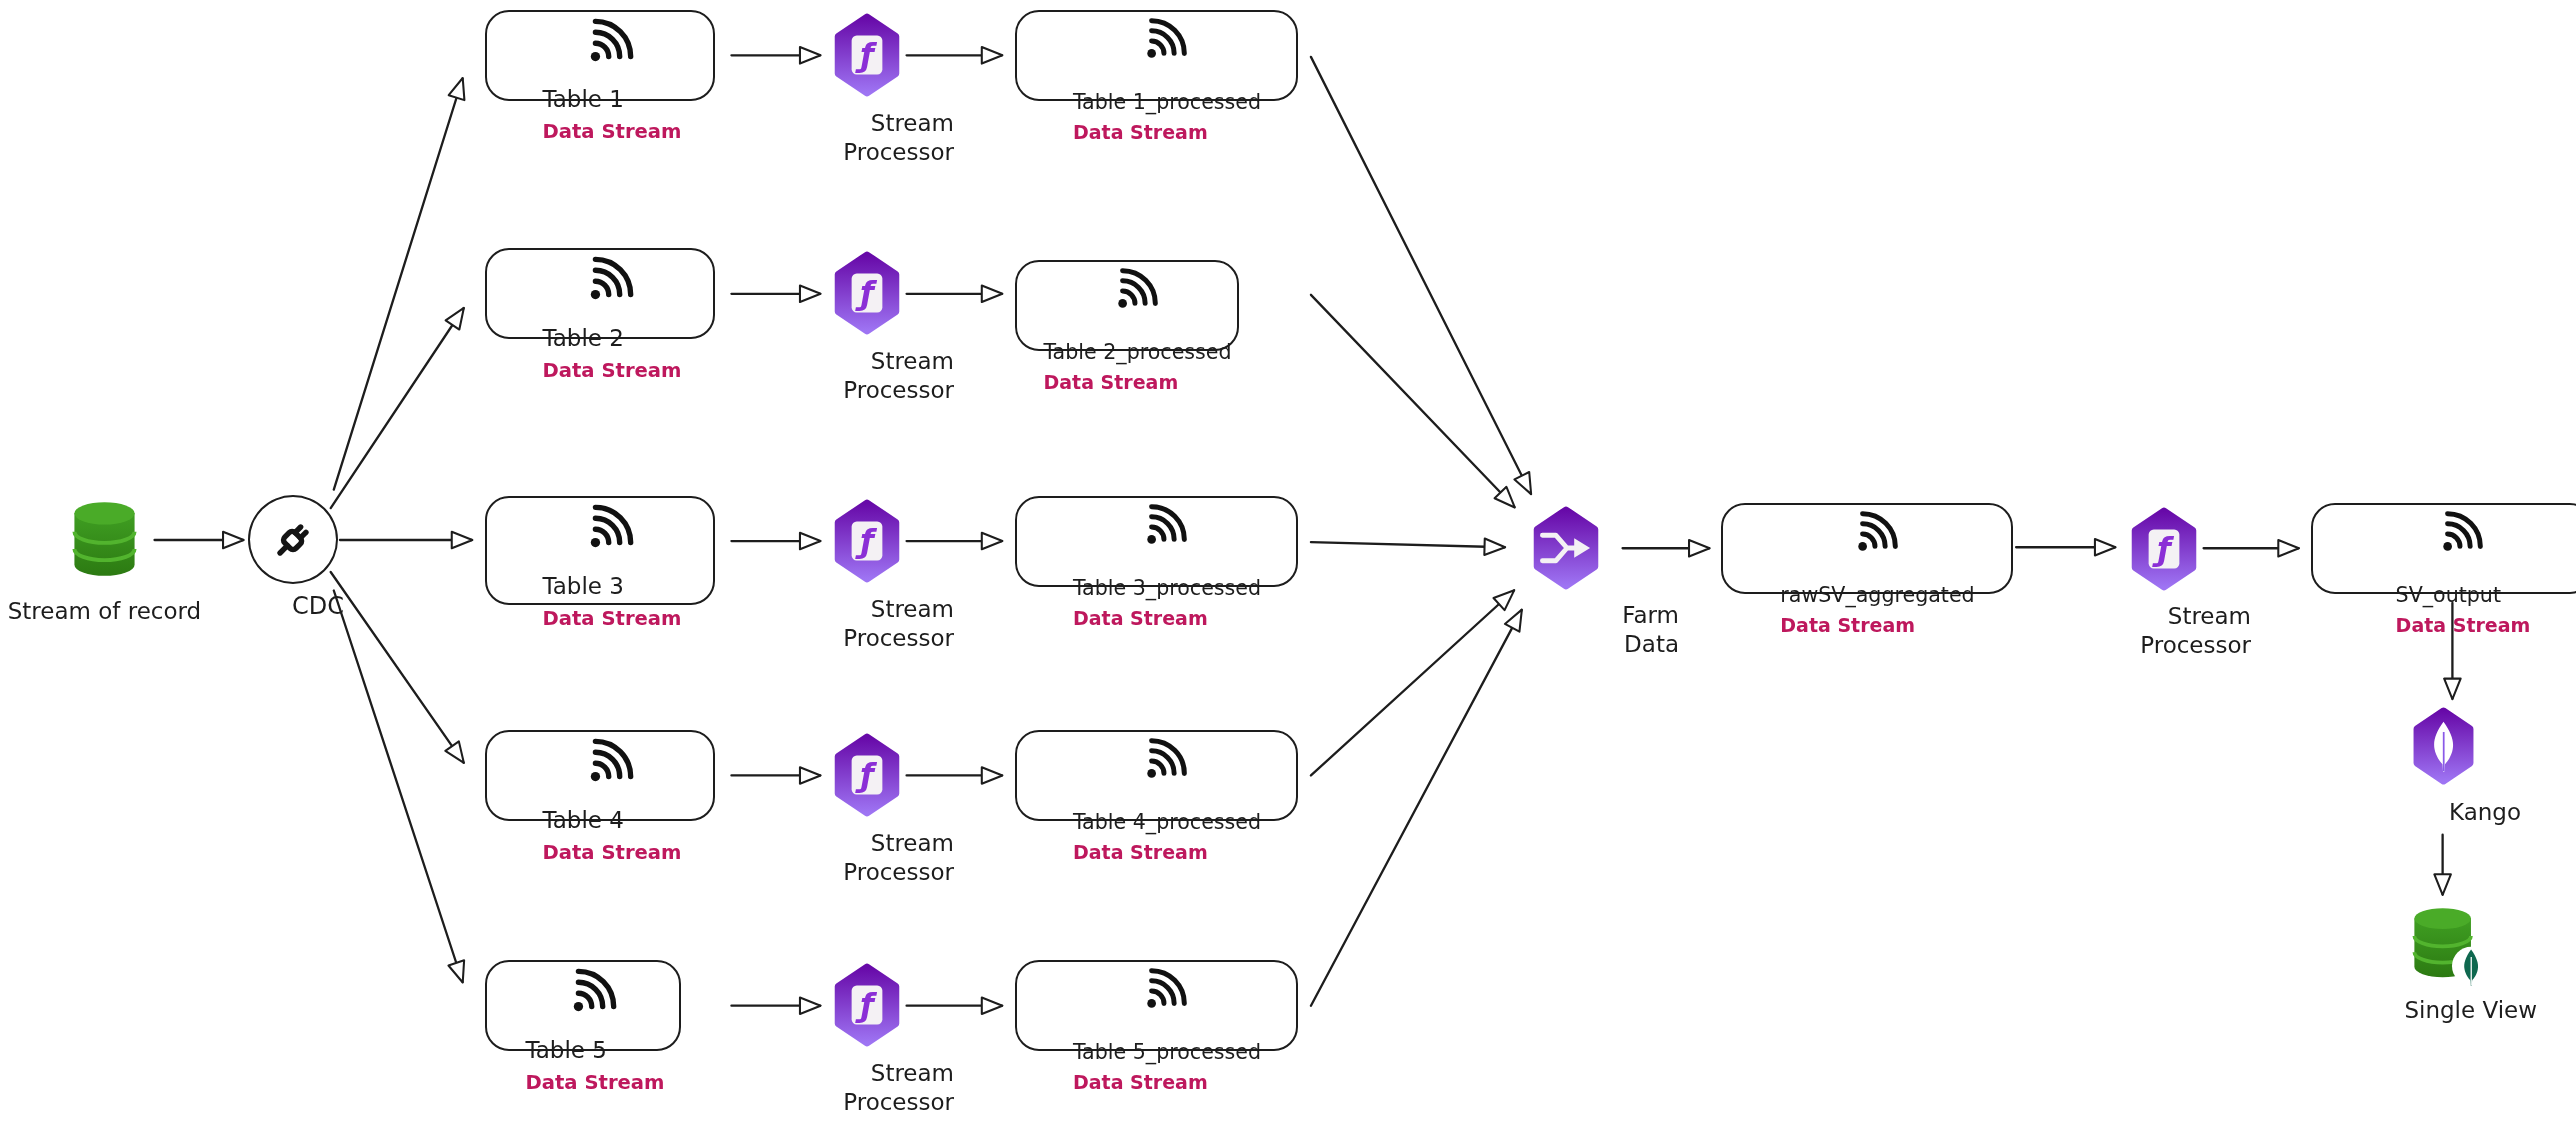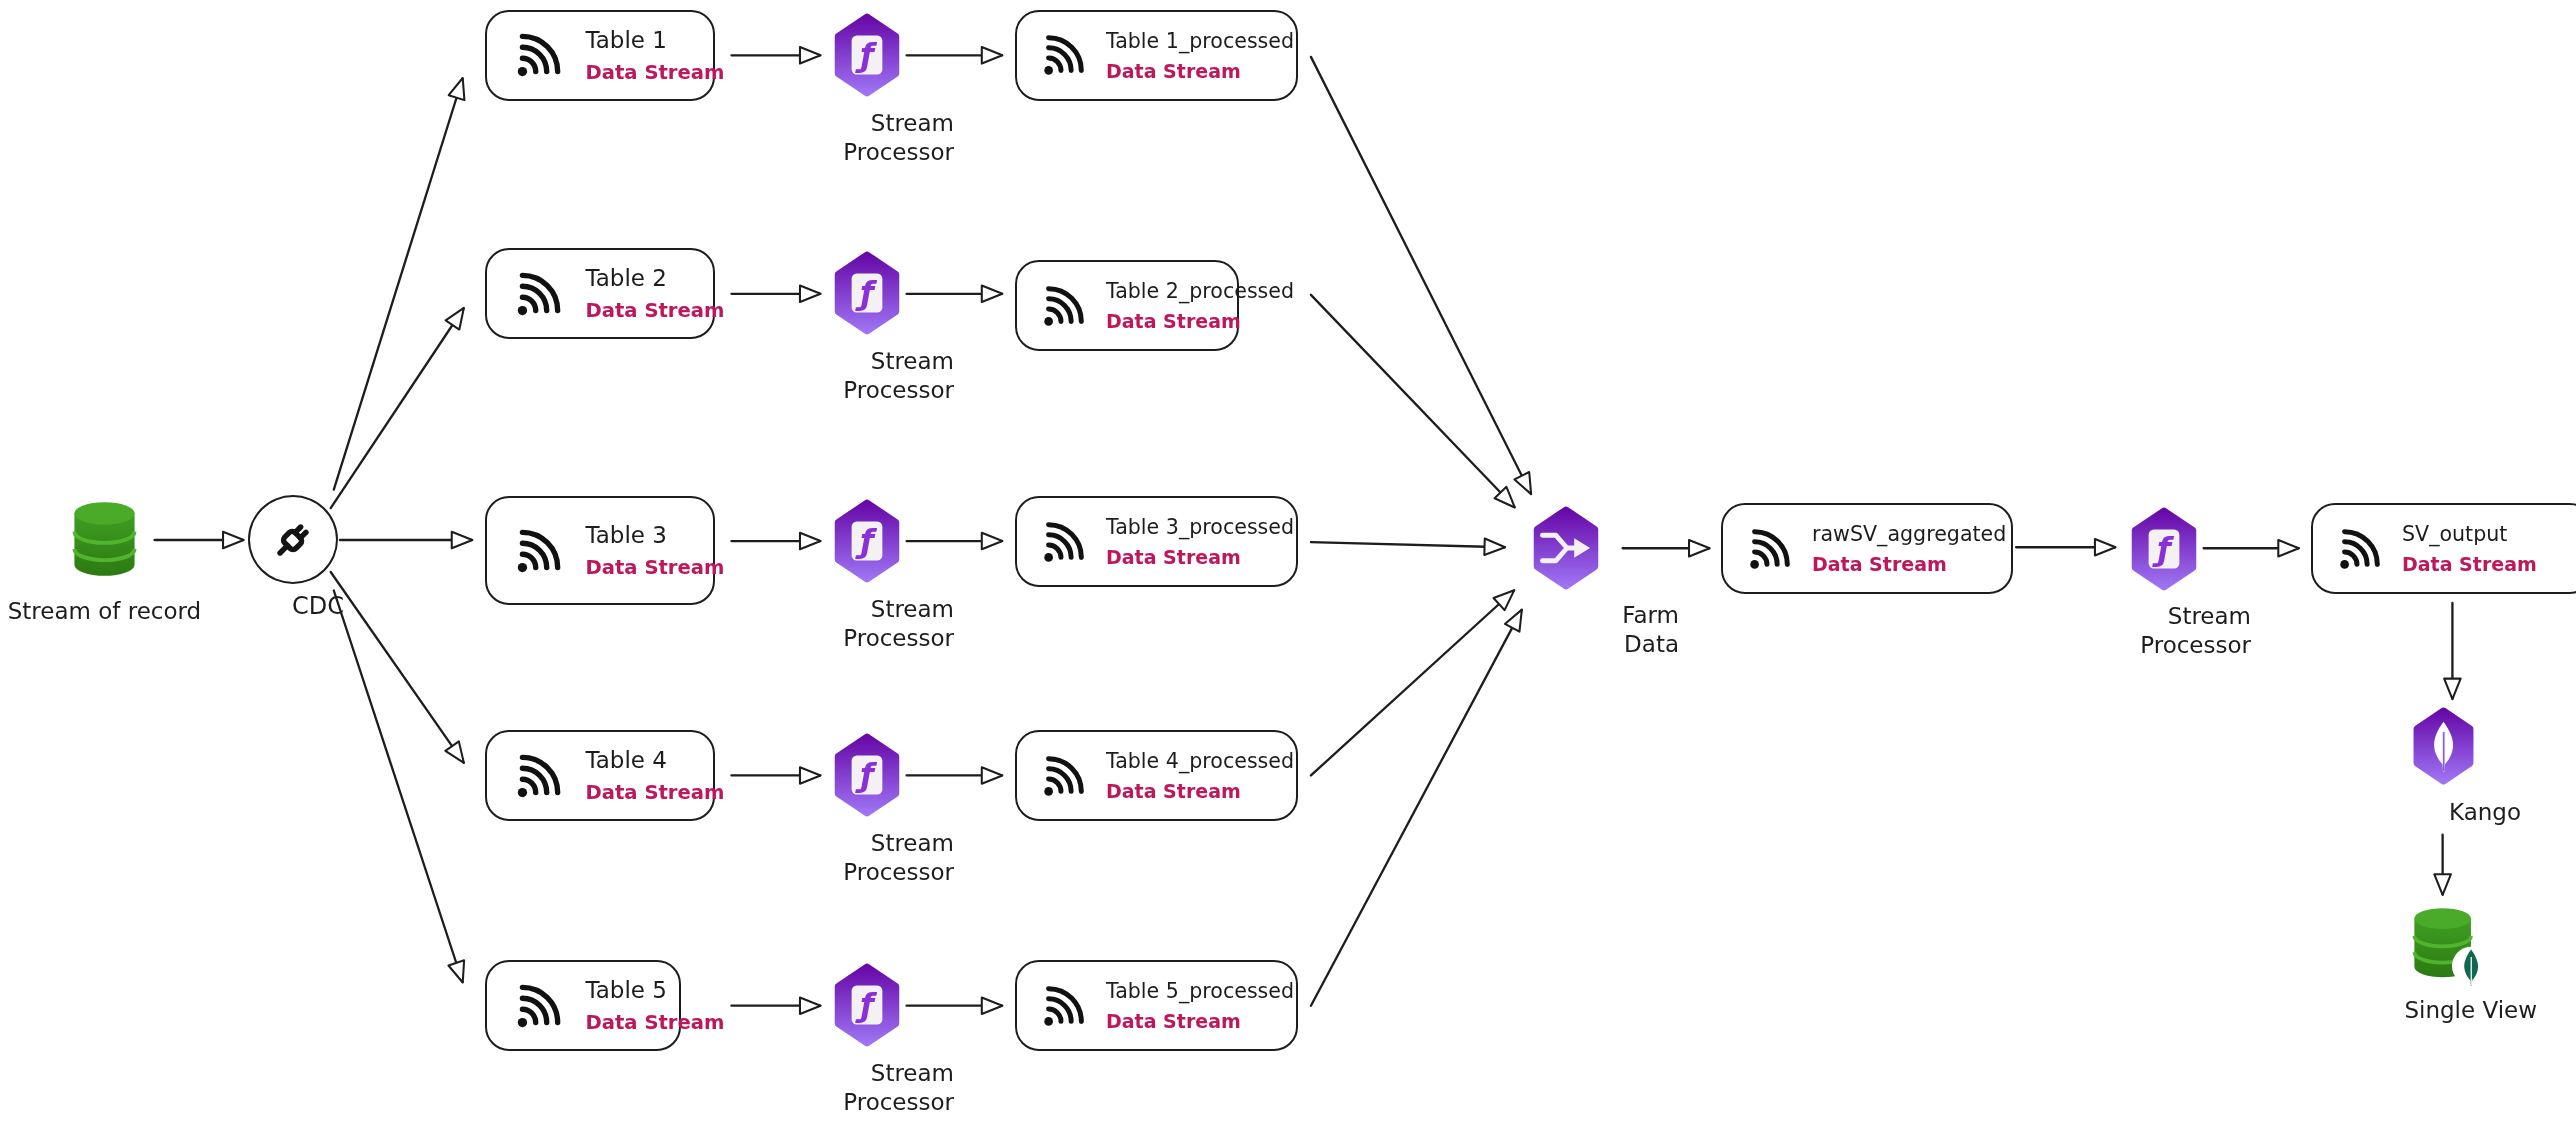--- a/index.html
+++ b/index.html
@@ -15,27 +15,27 @@
   #edges line { stroke: #1d1d1d; stroke-width: 4.5; stroke-linecap: round; }
 
   .node { position: absolute; z-index: 2; }
 
   
   .snode {
     position: absolute; z-index: 2;
     display: flex; align-items: center;
     border: 2.8px solid #1d1d1d; border-radius: 24px;
     background: #ffffff;
-    padding-left: 24px; gap: 18.5px;
+    padding-left: 24px; gap: 18.5px; flex-direction: column;
   }
   .snode .wifi { width: 56px; height: 56px; flex: 0 0 auto; color: #111111; }
   .snode .txt { display: flex; flex-direction: column; }
   .snode .title { font-size: 23px; white-space: nowrap; color: #1d1d1d; }
   .snode .sub { font-size: 19.6px; margin-top: 8.2px; white-space: nowrap; color: #be185d; font-weight: bold; }
-  .snode.wide { padding-left: 21px; gap: 16px; }
+  .snode.wide { padding-left: 21px; gap: 26px; }
   .snode.wide .wifi { width: 52px; height: 52px; }
   .snode.wide .title { font-size: 20.6px; }
   .snode.wide .sub { font-size: 19px; margin-top: 7.2px; }
 
   .hexnode { position: absolute; z-index: 2; }
   .hexnode svg { display: block; }
 
   .ellipsenode {
     position: absolute; z-index: 2;
     width: 90px; height: 89px;

